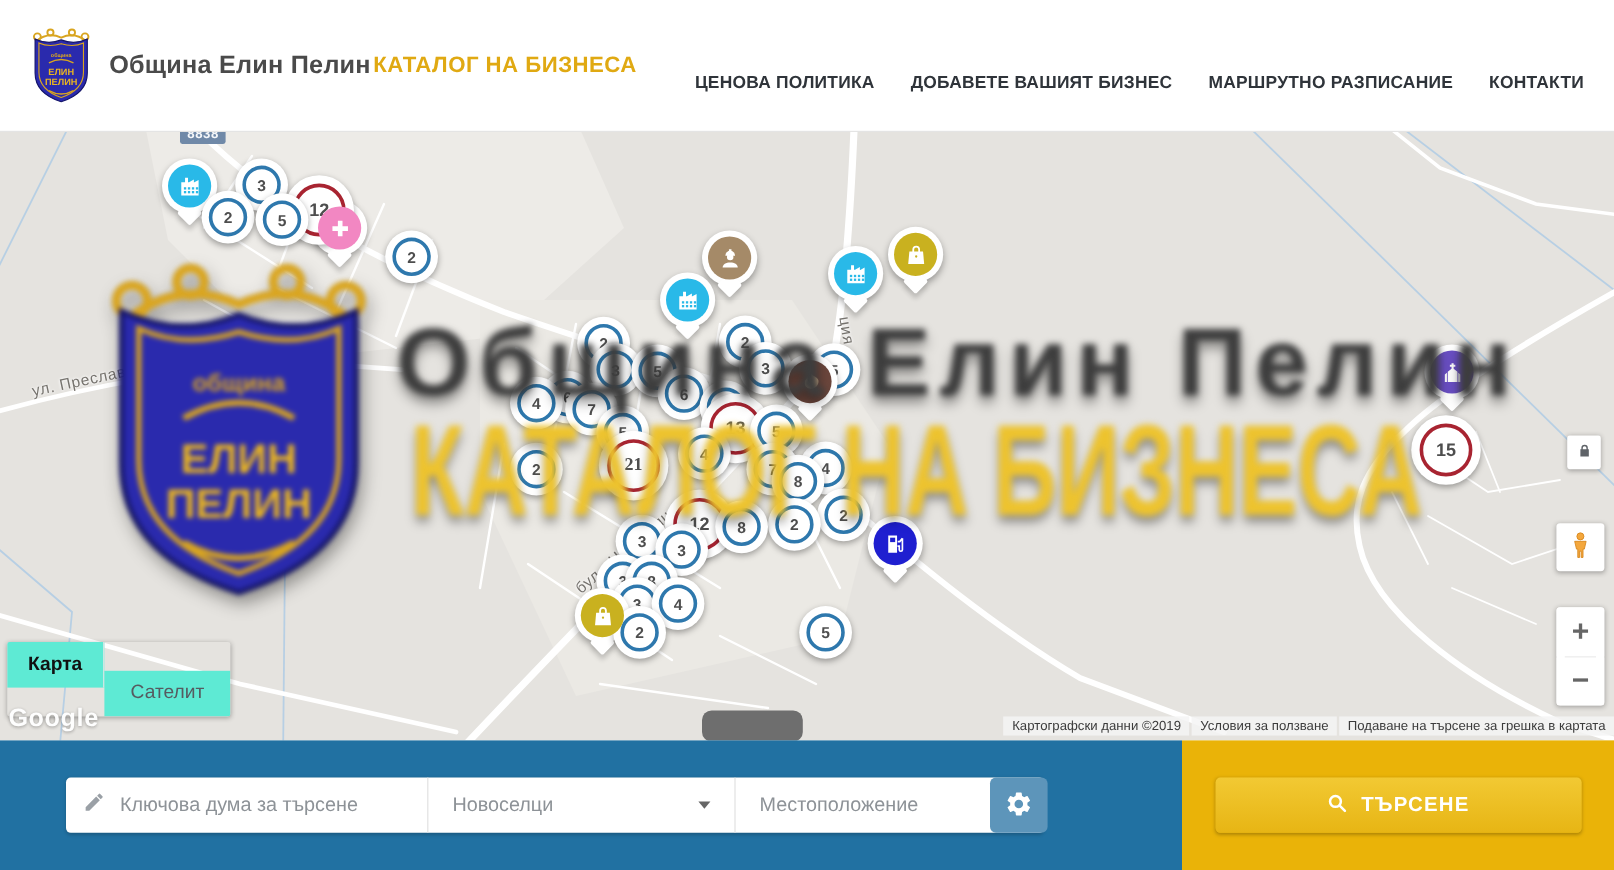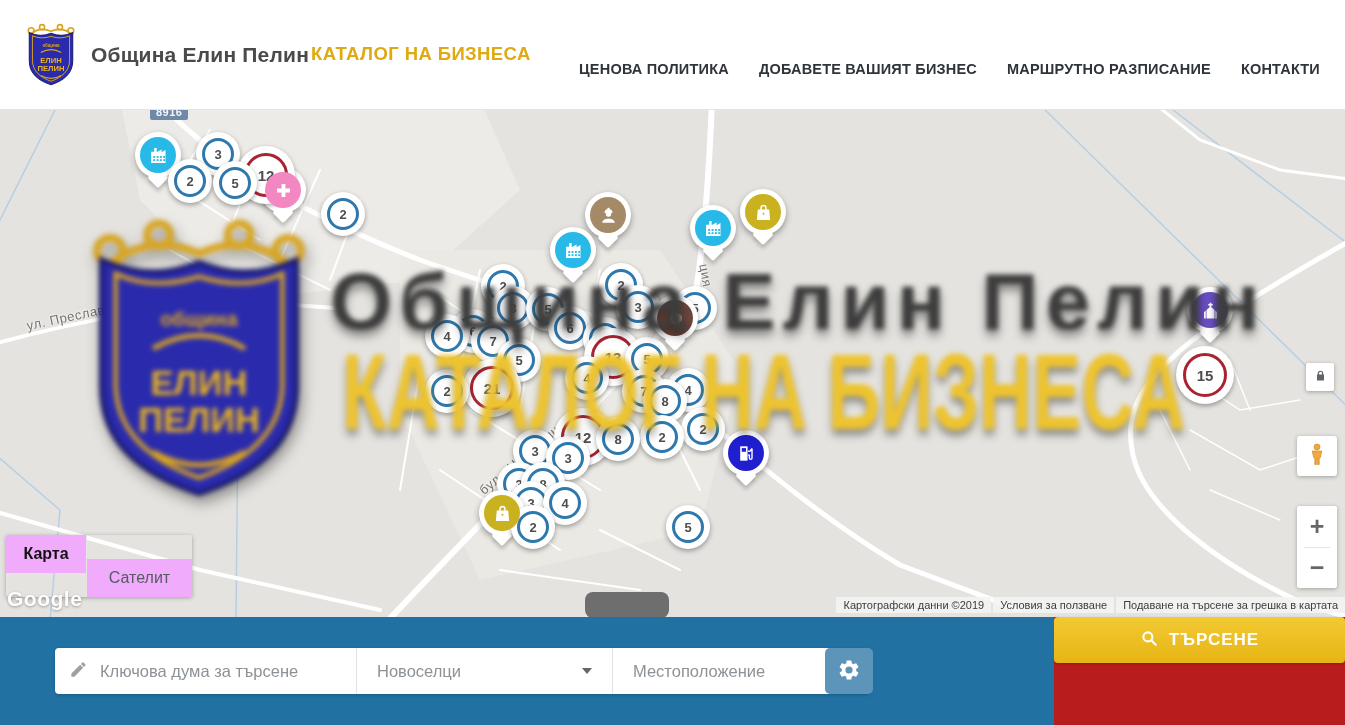--- a/index.html
+++ b/index.html
@@ -39,37 +39,37 @@
   .watermark { position:absolute; top:0; left:0; width:100%; height:100%; z-index:6; pointer-events:none; }
   .wm-shield { position:absolute; left:84px; top:106px; filter:blur(2.4px) drop-shadow(3px 7px 7px rgba(0,0,0,.4)); }
   .wm-title { position:absolute; left:330px; top:146px; font-size:80px; font-weight:bold; letter-spacing:7px; color:#3d3d3d; filter:blur(2.6px); text-shadow:0 6px 9px rgba(0,0,0,.45); white-space:nowrap; }
   .wm-sub { position:absolute; left:342px; top:219px; font-size:108px; font-weight:bold; color:#edc32e; filter:blur(2.6px); text-shadow:0 6px 9px rgba(0,0,0,.4); white-space:nowrap; }
   .wm-sub-inner { display:inline-block; transform:scaleX(0.68); transform-origin:0 50%; }
 
   .dark-shape { position:absolute; left:585px; top:482px; width:84px; height:26px; background:#6e6e6e; border-radius:8px; z-index:3; }
 
   
   .maptype { position:absolute; left:6px; top:425px; z-index:9; display:flex; box-shadow:0 1px 4px rgba(0,0,0,.3); border-radius:2px; overflow:hidden; }
-  .maptype button { border:none; background:#f0abfc; height:38px; font-size:16px; cursor:pointer; font-family:inherit; }
+  .maptype button { border:none; background:#5eead4; height:38px; font-size:16px; cursor:pointer; font-family:inherit; }
   .maptype .mt-map { width:81px; color:#111; font-weight:bold; border-right:1px solid #e6e6e6; }
   .maptype .mt-sat { width:105px; color:#565b60;margin-top:24px; }
   .google-logo { position:absolute; left:7px; top:477px; z-index:9; color:#fff; font-size:21px; font-weight:bold; letter-spacing:0.5px; text-shadow:0 1px 3px rgba(0,0,0,.35); opacity:0.95; cursor:pointer; }
   .attribution { position:absolute; right:0; top:487px; z-index:9; display:flex; gap:2px; font-size:11px; color:#3c3c3c; }
   .attribution span { background:rgba(245,245,245,.85); padding:2px 7px; white-space:nowrap; }
   .attribution .link { cursor:pointer; }
   .lock-btn { position:absolute; left:1306px; top:253px; width:28px; height:28px; background:#fff; border:none; border-radius:2px; box-shadow:0 1px 4px rgba(0,0,0,.3); z-index:9; display:flex; align-items:center; justify-content:center; cursor:pointer; }
   .pegman-btn { position:absolute; left:1297px; top:326px; width:40px; height:40px; background:#fff; border:none; border-radius:3px; box-shadow:0 1px 4px rgba(0,0,0,.3); z-index:9; display:flex; align-items:center; justify-content:center; cursor:pointer; }
   .zoomctl { position:absolute; left:1297px; top:396px; width:40px; height:82px; background:#fff; border-radius:3px; box-shadow:0 1px 4px rgba(0,0,0,.3); z-index:9; display:flex; flex-direction:column; overflow:hidden; }
   .zoomctl button { flex:1; border:none; background:#fff; color:#666; font-size:25px; font-weight:bold; cursor:pointer; line-height:1; font-family:inherit; }
   .zoomctl .zdiv { height:1px; background:#e6e6e6; margin:0 7px; }
 
   
   .bottombar { position:absolute; top:617px; left:0; width:1345px; height:108px; display:flex; z-index:25; }
   .bb-left { flex:1; background:#2171a2; position:relative; }
-  .bb-right { width:291px; background:#b91c1c; display:flex; justify-content:center; }
+  .bb-right { width:360px; background:#eab308; display:flex; align-items:center; justify-content:center; }
   .searchbox { position:absolute; left:55px; top:31px; width:815px; height:46px; background:#fff; border-radius:4px; display:flex; align-items:stretch; box-shadow:0 1px 3px rgba(0,0,0,.2); }
   .sb-field { display:flex; align-items:center; }
   .sb-kw { width:301px; padding:0 14px; gap:12px; }
   .sb-kw input { border:none; outline:none; flex:1; font-size:16.5px; color:#555; font-family:inherit; background:transparent; }
   .sb-kw input::placeholder { color:#8d9297; opacity:1; }
   .sb-select { border-left:1px solid #e2e2e2; padding:0 20px; justify-content:space-between; cursor:pointer; }
   .sb-cat { width:256px; }
   .sb-loc { width:258px; }
   .sb-select .val { font-size:16.5px; color:#8d9297; }
   .caret { width:0; height:0; border-left:5px solid transparent; border-right:5px solid transparent; border-top:6px solid #666; }
@@ -153,21 +153,21 @@
         <path d="M1180 260 L1240 300 L1300 290"></path>
           <path d="M1190 320 L1260 360 L1320 340"></path>
         <path d="M1210 380 L1280 410"></path>
           <path d="M1160 300 L1190 360"></path>
           <path d="M1230 250 L1250 300"></path>
       </g>
     </g>
   </svg>
 
   <div class="labels-layer">
-      <span class="road-label shield" style="left: 150px; top: -6px; transform: rotate(0deg);">8916</span>
+      <span class="road-label shield" style="left: 150px; top: -6px; transform: rotate(0deg);">8838</span>
       <span class="road-label street" style="left: 26px; top: 200px; transform: rotate(-12deg);">ул. Преслав</span>
       <span class="road-label street" style="left: 468px; top: 338px; transform: rotate(-40deg);">бул. „Новоселци“</span>
       <span class="road-label street" style="left: 694px; top: 158px; transform: rotate(80deg);">ция</span>
     </div>
   <div class="dark-shape"></div>
   <div class="markers-layer">
       <div class="pin" style="left: 283px; top: 80px;">
         <span class="tail"></span>
         <span class="pbody" style="background:#f287c2">
           <svg viewBox="0 0 24 24" fill="#fff">
@@ -323,21 +323,21 @@
       </div>
       <div class="cluster" style="left: 519px; top: 250px;">
         <span class="cnum">5</span>
       </div>
       <div class="cluster big red" style="left: 1205px; top: 265px;">
         <span class="cnum">15</span>
       </div>
       <div class="cluster" style="left: 587px; top: 268px;">
         <span class="cnum">4</span>
       </div>
-      <div class="cluster big red" style="left: 492px; top: 278px;">
+      <div class="cluster big red" style="left: 528px; top: 278px; font-family: Liberation Serif, serif;">
         <span class="cnum">21</span>
       </div>
       <div class="cluster" style="left: 688px; top: 280px;">
         <span class="cnum">4</span>
       </div>
       <div class="cluster" style="left: 447px; top: 281px;">
         <span class="cnum">2</span>
       </div>
       <div class="cluster" style="left: 644px; top: 281px;">
         <span class="cnum">7</span>

